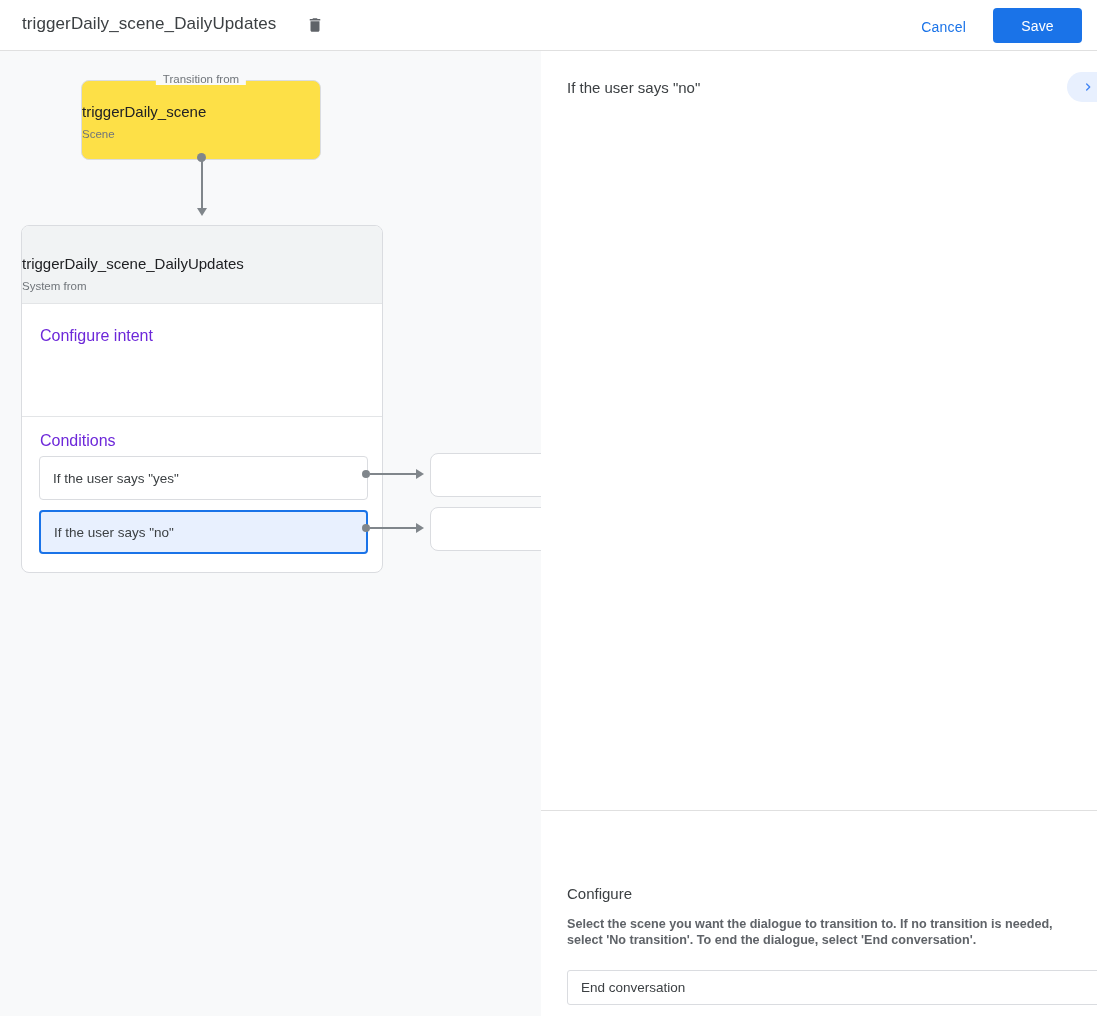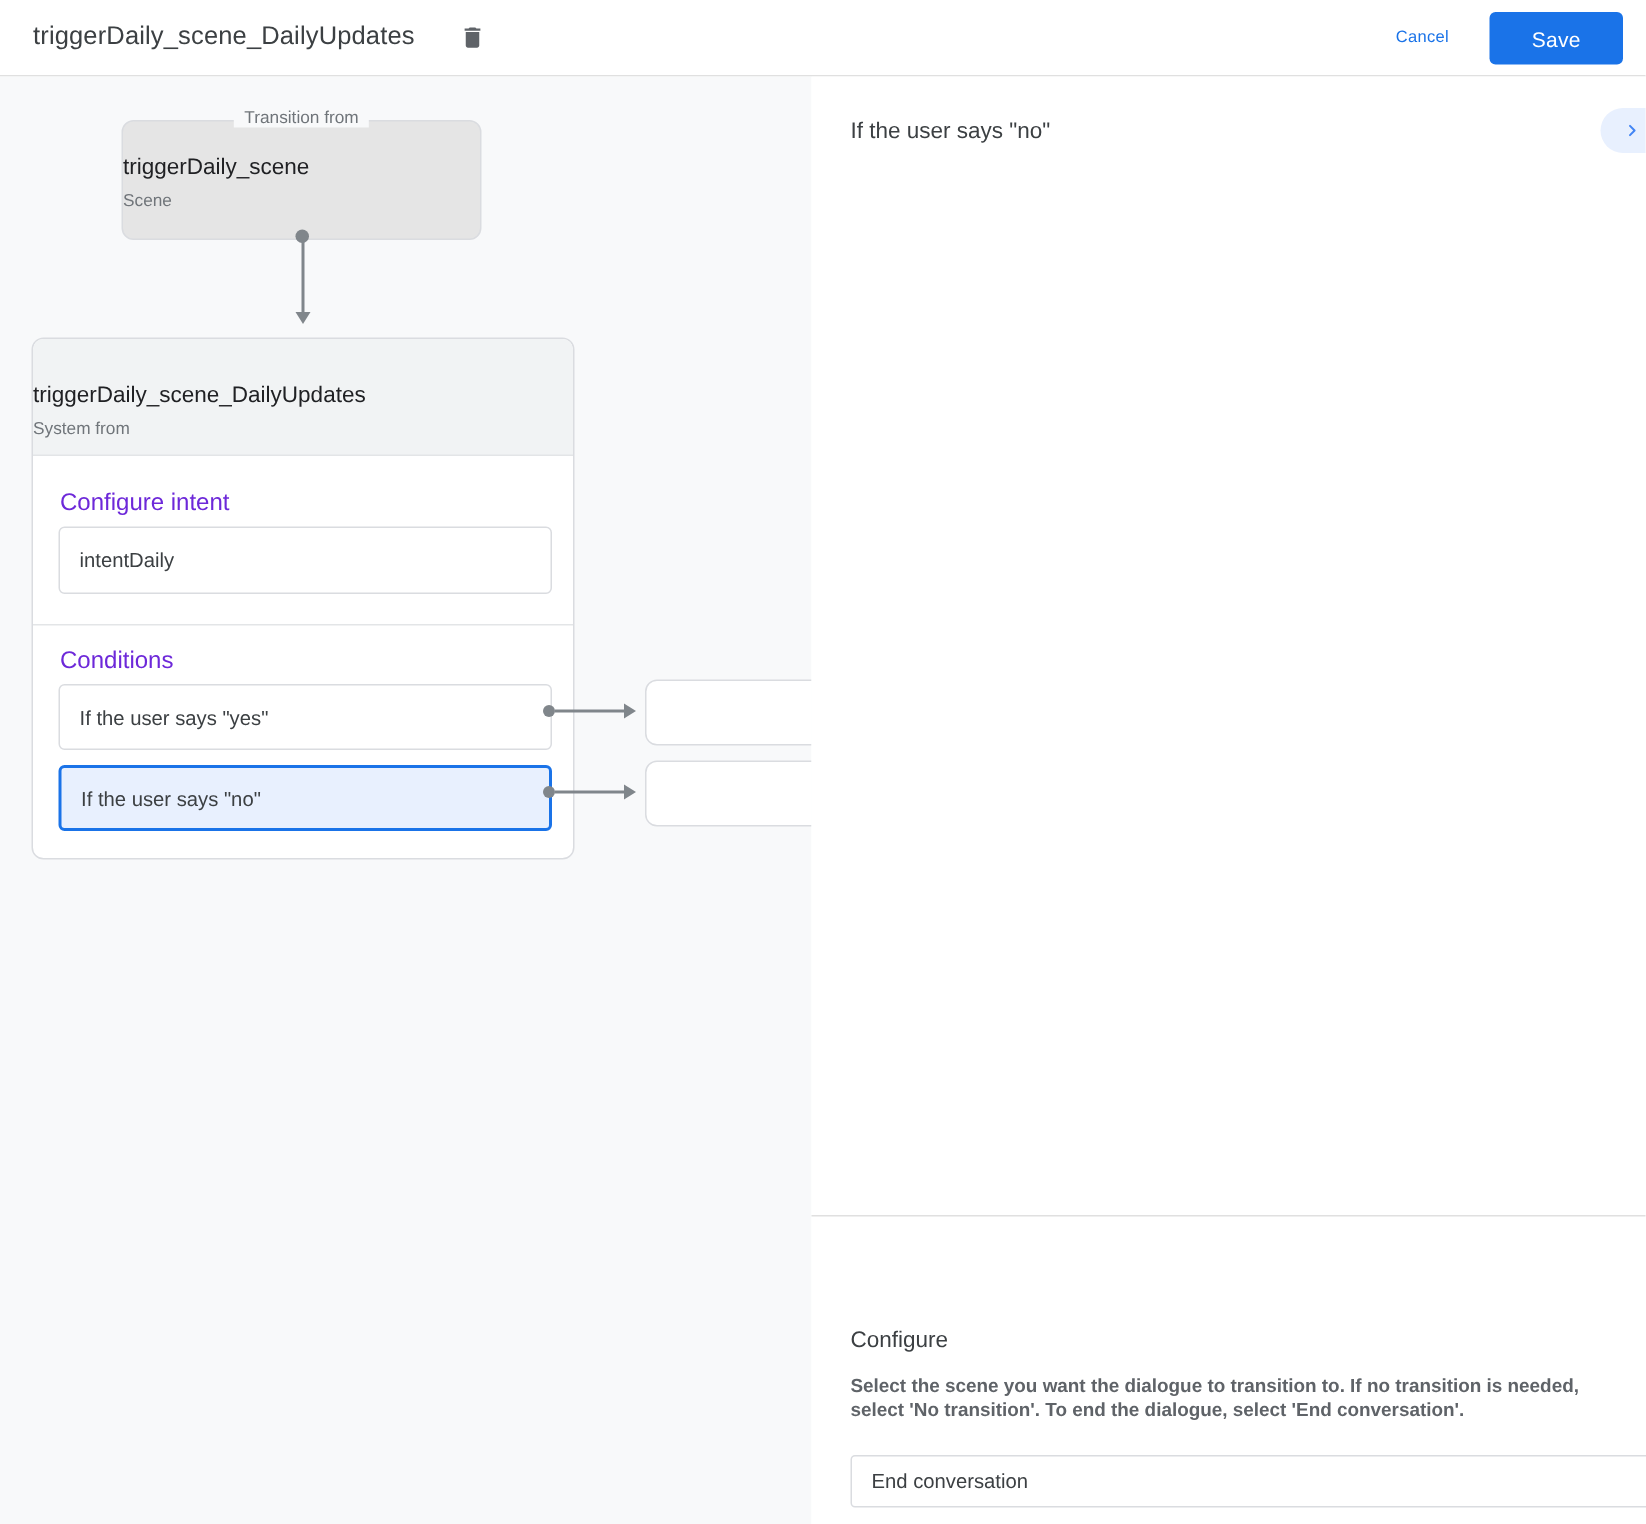--- a/index.html
+++ b/index.html
@@ -26,21 +26,21 @@
     white-space: nowrap;
   }
   .trash-btn {
     position: absolute; left: 304px; top: 14px;
     width: 22px; height: 22px;
     display: flex; align-items: center; justify-content: center;
     cursor: pointer;
   }
   .cancel-btn {
     position: absolute; right: 123px; top: 13px;
-    font-size: 11px; color: #1a73e8; font-weight: 500;
+    font-size: 14px; color: #1a73e8; font-weight: 500;
     background: none; border: none; cursor: pointer;
     padding: 6px 8px; letter-spacing: .2px; text-align: right;
   }
   .save-btn {
     position: absolute; right: 15px; top: 8px;
     width: 89px; height: 35px; border-radius: 4px;
     background: #1a73e8; color: #fff;
     font-size: 14px; font-weight: 500; letter-spacing: .2px;
     border: none; cursor: pointer;
   }
@@ -50,21 +50,21 @@
     position: absolute; top: 51px; left: 0;
     width: 541px; height: 965px;
     background: #f8f9fa;
     overflow: hidden;
   }
   
   .fs {
     position: absolute;
     border: 1px solid #dadce0;
     border-radius: 8px;
-    background: #e5e5e5;
+    background: #fde047;
   }
   .fs-legend {
     position: absolute;
     top: -8px;
     background: #f8f9fa;
     padding: 0 7px;
     font-size: 11.5px;
     color: #70757a;
     white-space: nowrap;
   }
@@ -226,21 +226,20 @@
   <div class="conn-arrow" style="left:197px; top:157px;"></div>
 
   <div class="fs" id="toCard">
     <div class="fs-legend">Transition to</div>
     <div class="to-head">
       <div class="node-title">triggerDaily_scene_DailyUpdates</div>
       <div class="node-sub">System from</div>
     </div>
 
     <div class="section-label" style="left:18px; top:101px;">Configure intent</div>
-    <div class="inputbox" style="left:17px; top:125px; width:329px; height:45px;">intentDaily</div>
 
     <div class="divider-h" style="top:190px;"></div>
 
     <div class="section-label" style="left:18px; top:206px;">Conditions</div>
     <div class="inputbox" style="left:17px; top:230px; width:329px; height:44px;">If the user says "yes"</div>
     <div class="inputbox cond-selected" style="left:17px; top:284px; width:329px; height:44px;">If the user says "no"</div>
   </div>
 
   <div class="edge-dot" style="left:362px; top:419px;"></div>
   <div class="edge-line" style="left:370px; top:422px; width:48px;"></div>

